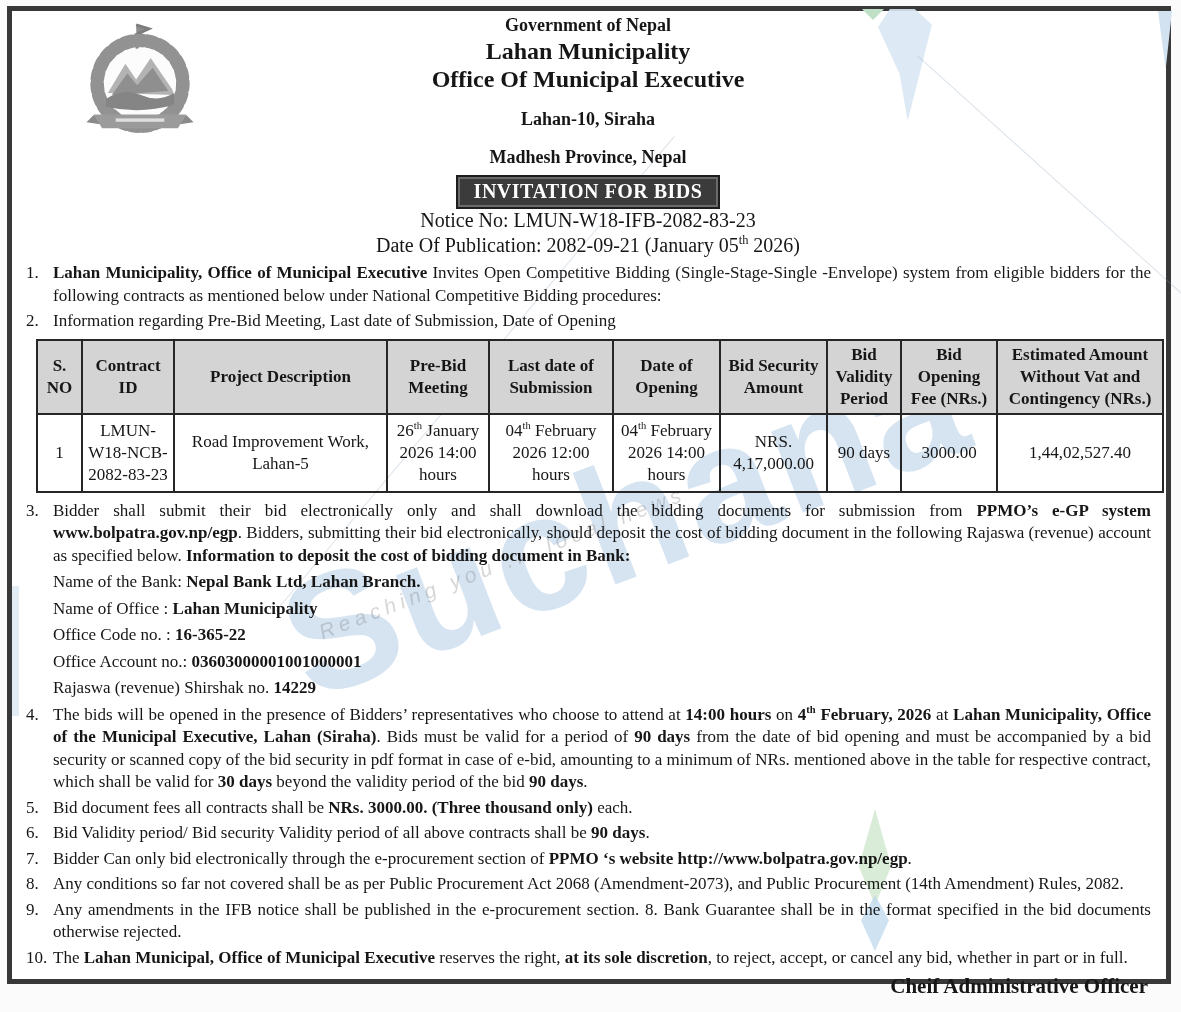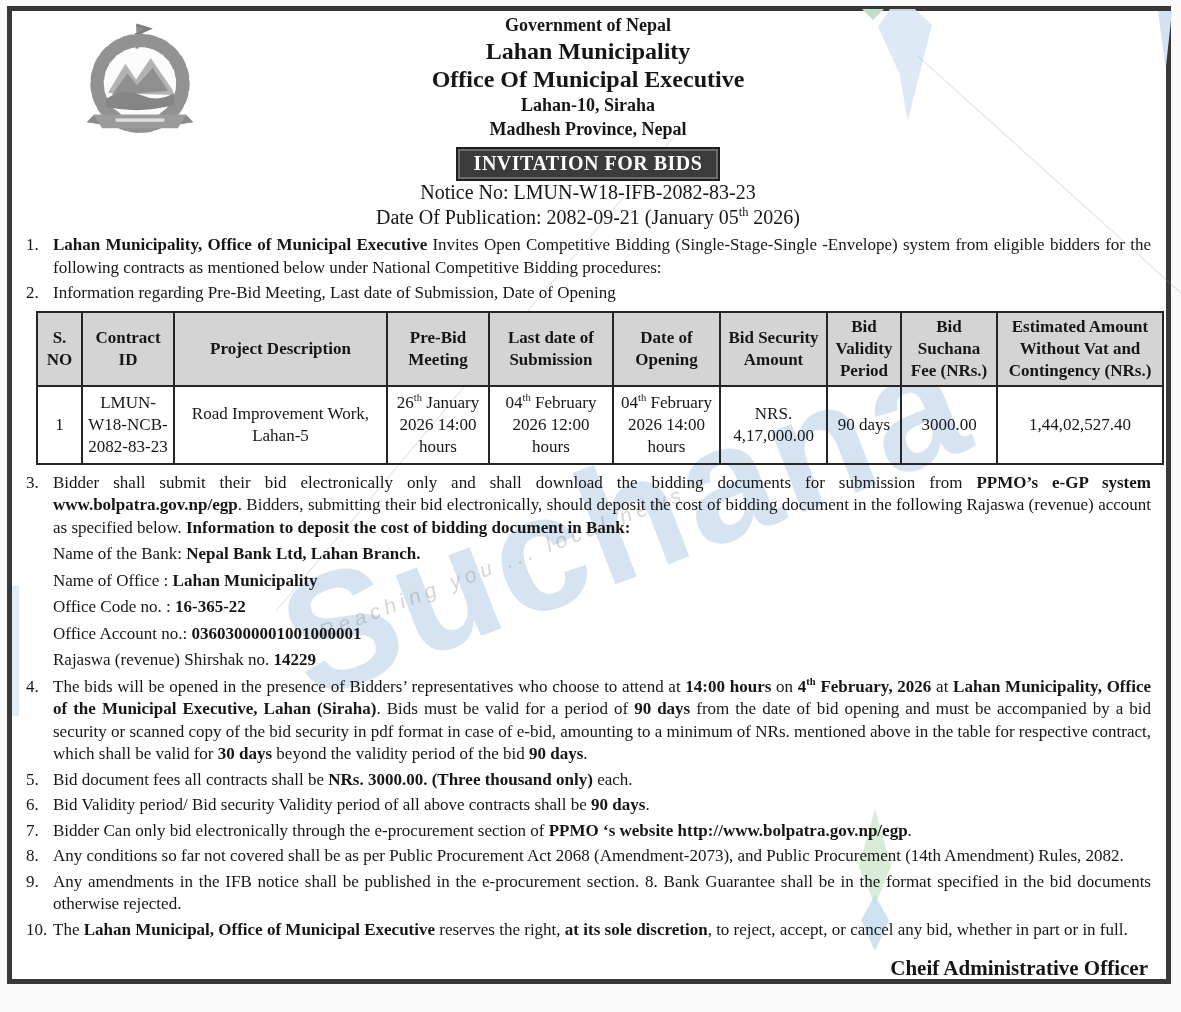--- a/index.html
+++ b/index.html
@@ -13,21 +13,21 @@
     box-sizing:border-box;border:5px solid var(--page_border,#383838);
     background:#fff;
   }
   .content{position:relative;z-index:2;padding:4px 14px 12px 12px;box-sizing:border-box;}
   
   .head{text-align:center;position:relative;}
   .emblem{position:absolute;left:40px;top:6px;width:152px;height:112px;}
   .h-gov{font-size:18px;font-weight:bold;}
   .h-muni{font-size:24px;font-weight:bold;line-height:28px;margin-top:1px;}
   .h-office{font-size:24px;font-weight:bold;line-height:28px;}
-  .h-addr{font-size:18px;font-weight:bold;line-height:23px;margin-top:1px;}
+  .h-addr{font-size:18px;font-weight:bold;line-height:23px;margin-top:15px;}
   .banner-wrap{margin-top:6px;}
   .banner{
     display:inline-block;background:var(--banner_bg,#3b3b3b);color:var(--banner_text,#fff);
     font-size:20px;font-weight:bold;letter-spacing:.5px;
     padding:3px 16px 4px;border:2px solid #1d1d1d;box-shadow:0 0 0 2px #6b6b6b inset;
   }
   .notice-no{font-size:20px;font-weight:normal;}
   .pub-date{font-size:20px;font-weight:normal;margin-top:2px;}
   
   .items{margin-top:5px;}
@@ -37,21 +37,21 @@
   .item.sub{margin:4px 0;}
   .item.sub .txt{text-align:left;}
   sup{font-size:62%;vertical-align:super;line-height:0;}
   
   table{width:100%;border-collapse:collapse;table-layout:fixed;margin:6px 12px 7px;}
   th,td{border:2px solid #262626;text-align:center;vertical-align:middle;
         padding:3px 3px;font-size:17px;line-height:22px;overflow:hidden;}
   th{background:var(--table_header_bg,#d4d4d4);font-weight:bold;height:58px;}
   td{height:70px;}
   
-  .sig{text-align:right;font-size:21px;font-weight:bold;margin-top:15px;padding-right:4px;}
+  .sig{text-align:right;font-size:21px;font-weight:bold;margin-top:5px;padding-right:4px;}
   .source{
     position:absolute;right:12px;top:990px;z-index:3;
     font-family:"Liberation Sans", sans-serif;font-style:italic;font-size:15px;color:#222;margin-top:24px;
   }
   
   .wm{position:absolute;z-index:1;pointer-events:none;}
   .wm-brand{
     left:255px;top:415px;font-family:"Liberation Sans",sans-serif;
     font-size:165px;font-weight:bold;color:var(--watermark_blue,#aecbe7);
     opacity:.5;transform:rotate(-21deg);letter-spacing:4px;white-space:nowrap;
@@ -150,21 +150,21 @@
       <thead>
           <tr>
             <th>S. NO</th>
             <th>Contract ID</th>
             <th>Project Description</th>
             <th>Pre-Bid Meeting</th>
             <th>Last date of Submission</th>
             <th>Date of Opening</th>
             <th>Bid Security Amount</th>
             <th>Bid Validity Period</th>
-            <th>Bid Suchana Fee (NRs.)</th>
+            <th>Bid Opening Fee (NRs.)</th>
             <th>Estimated Amount Without Vat and Contingency (NRs.)</th>
           </tr>
         </thead>
       <tbody>
           <tr>
             <td>1</td>
             <td>LMUN-W18-NCB-2082-83-23</td>
             <td>Road Improvement Work, Lahan-5</td>
             <td>26<sup>th</sup> January 2026 14:00 hours</td>
             <td>04<sup>th</sup> February 2026 12:00 hours</td>

